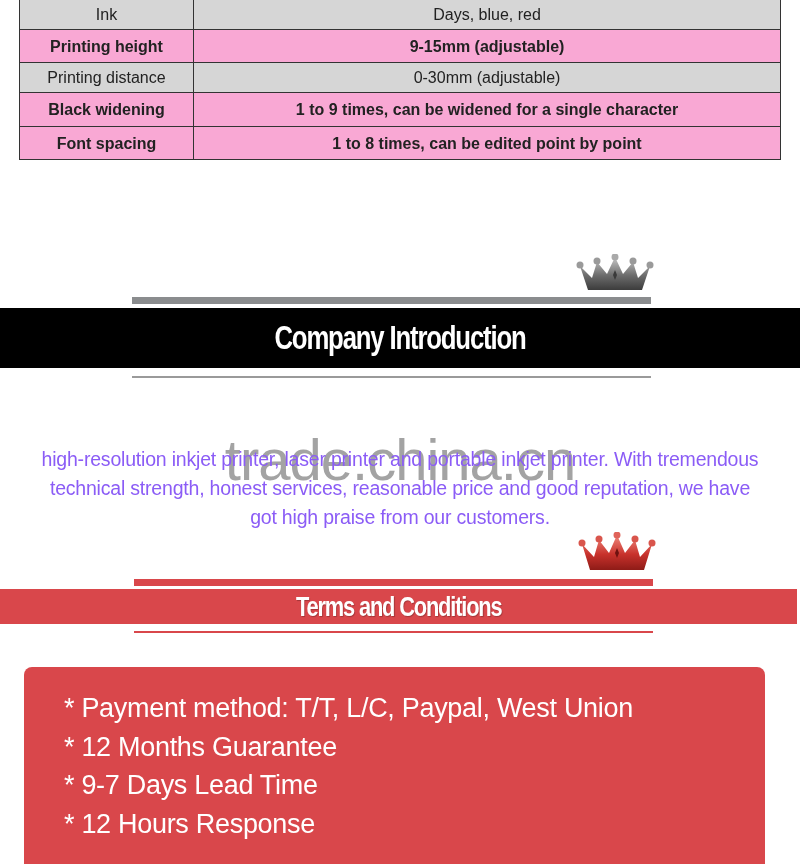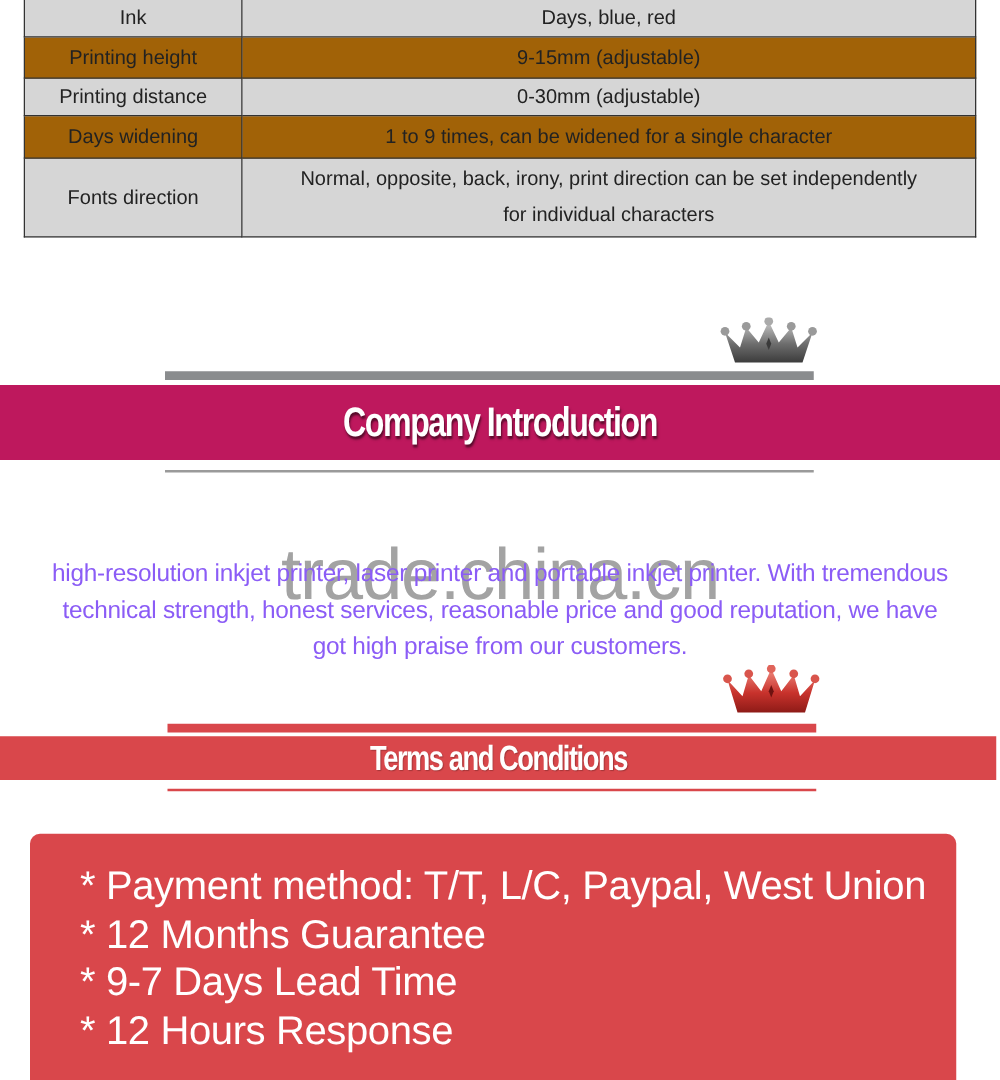--- a/index.html
+++ b/index.html
@@ -11,21 +11,21 @@
     position: absolute; left: 19px; top: -2px; width: 762px;
     border-collapse: collapse; font-family: "Liberation Sans", sans-serif;
     font-size: 16px; color: #222;
   }
   .spec-table td {
     border: 1.5px solid #333; text-align: center; vertical-align: middle;
     padding: 0 4px; line-height: 29px;
   }
   .spec-table td.k { width: 174px; }
   .spec-table tr.shade td { background: #d6d6d6; }
-  .spec-table tr.plain td { background: #a16207; }
+  .spec-table tr.plain td { background: #f9a8d4; font-weight: bold; }
   .spec-table tr.r0 td { height: 31px; }
   .spec-table tr.r1 td { height: 33px; }
   .spec-table tr.r2 td { height: 18px; }
   .spec-table tr.r3 td { height: 34px; }
   .spec-table tr.r4 td { height: 63px; line-height: 29px; }
   .spec-table tr.r5 td { height: 33px; }
 
   
   .crown { position: absolute; }
   .crown.gray { left: 576px; top: 254px; width: 78px; height: 40px; }
@@ -37,21 +37,21 @@
   .rule.gray-thin { left: 132px; top: 376px; width: 519px; height: 2px; background: #9a9a9a; }
   .rule.red-thick { left: 134px; top: 579px; width: 519px; height: 7px; background: #d9474b; }
   .rule.red-thin { left: 134px; top: 631px; width: 519px; height: 2px; background: #d9474b; }
 
   
   .banner {
     position: absolute; left: 0; display: flex; align-items: center; justify-content: center;
     color: #ffffff; font-family: "Liberation Sans", sans-serif; font-weight: bold;
     letter-spacing: -1.5px; transform-origin: center;
   }
-  .banner.gray { top: 308px; width: 800px; height: 60px; background: #be185d; }
+  .banner.gray { top: 308px; width: 800px; height: 60px; background: #000000; }
   .banner.red { top: 589px; width: 797px; height: 35px; background: #d9474b; text-align: right; }
   .banner .title {
     display: inline-block; transform: scaleX(0.78);
     text-shadow: 1px 2px 2px rgba(0,0,0,0.55);
   }
   .banner.gray .title { font-size: 33px; }
   .banner.red .title { font-size: 28px; text-shadow: 1px 1px 1px rgba(0,0,0,0.25); }
 
   
   .watermark {
@@ -65,21 +65,21 @@
     line-height: 29px; letter-spacing: -0.2px;
   }
 
   
   .terms-card {
     position: absolute; left: 24px; top: 667px; width: 741px; height: 220px;
     background: #d9474b; border-radius: 8px; padding: 22px 0 0 40px;
   }
   .terms-card ul { list-style: none; }
   .terms-card li {
-    color: #ffffff; font-family: "Liberation Sans", sans-serif; font-size: 32px;
+    color: #ffffff; font-family: "Liberation Sans", sans-serif; font-size: 27px;
     line-height: 38.5px; letter-spacing: -0.3px; white-space: nowrap;
   }
 </style>
 </head>
 <body>
 
 <table class="spec-table">
   <tbody>
     <tr class="shade r0">
       <td class="k">Ink</td>
@@ -87,29 +87,26 @@
     </tr>
     <tr class="plain r1">
       <td class="k">Printing height</td>
       <td>9-15mm (adjustable)</td>
     </tr>
     <tr class="shade r2">
       <td class="k">Printing distance</td>
       <td>0-30mm (adjustable)</td>
     </tr>
     <tr class="plain r3">
-      <td class="k">Days widening</td>
+      <td class="k">Black widening</td>
       <td>1 to 9 times, can be widened for a single character</td>
     </tr>
-    <tr class="shade r4">
-      <td class="k">Fonts direction</td>
-      <td>
-        <div>Normal, opposite, back, irony, print direction can be set independently</div>
-        <div>for individual characters</div>
-      </td>
+    <tr class="plain r5">
+      <td class="k">Font spacing</td>
+      <td>1 to 8 times, can be edited point by point</td>
     </tr>
   </tbody>
 </table>
 
 <div class="crown gray">
   <svg width="78" height="40" viewBox="0 0 78 40">
     <defs>
       <linearGradient id="gcrown" x1="0" y1="0" x2="0" y2="1">
         <stop offset="0" stop-color="#c9c9c9"></stop>
         <stop offset="0.55" stop-color="#6d6d6d"></stop>

